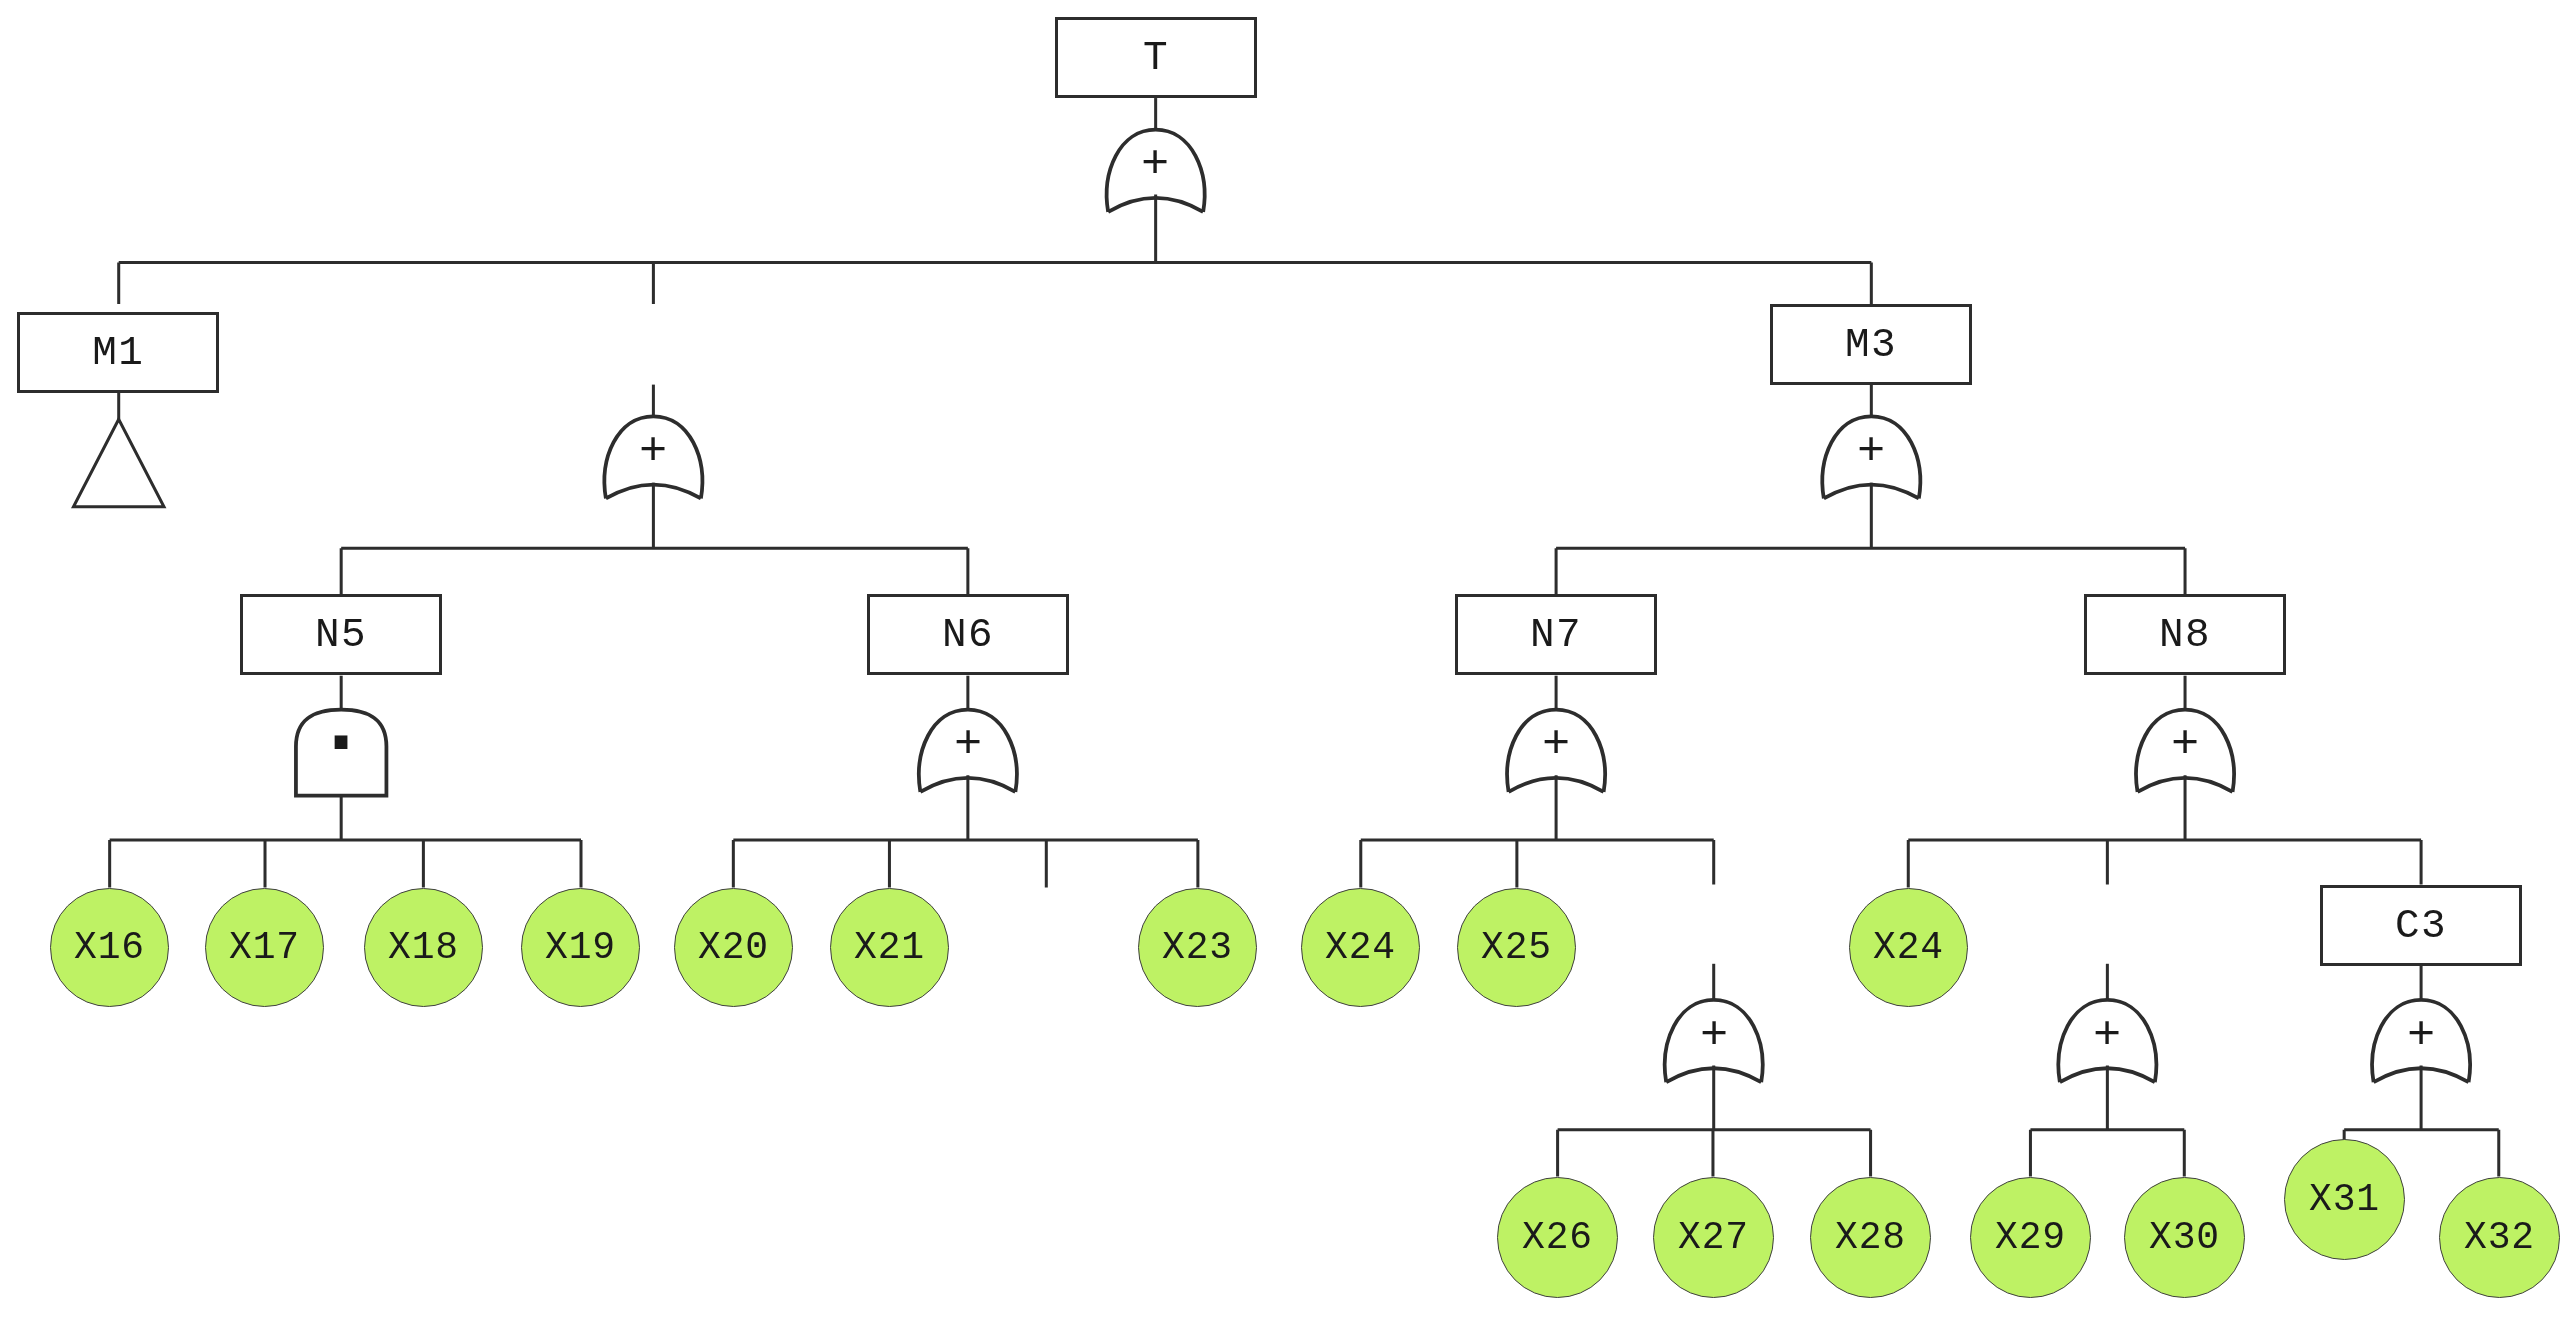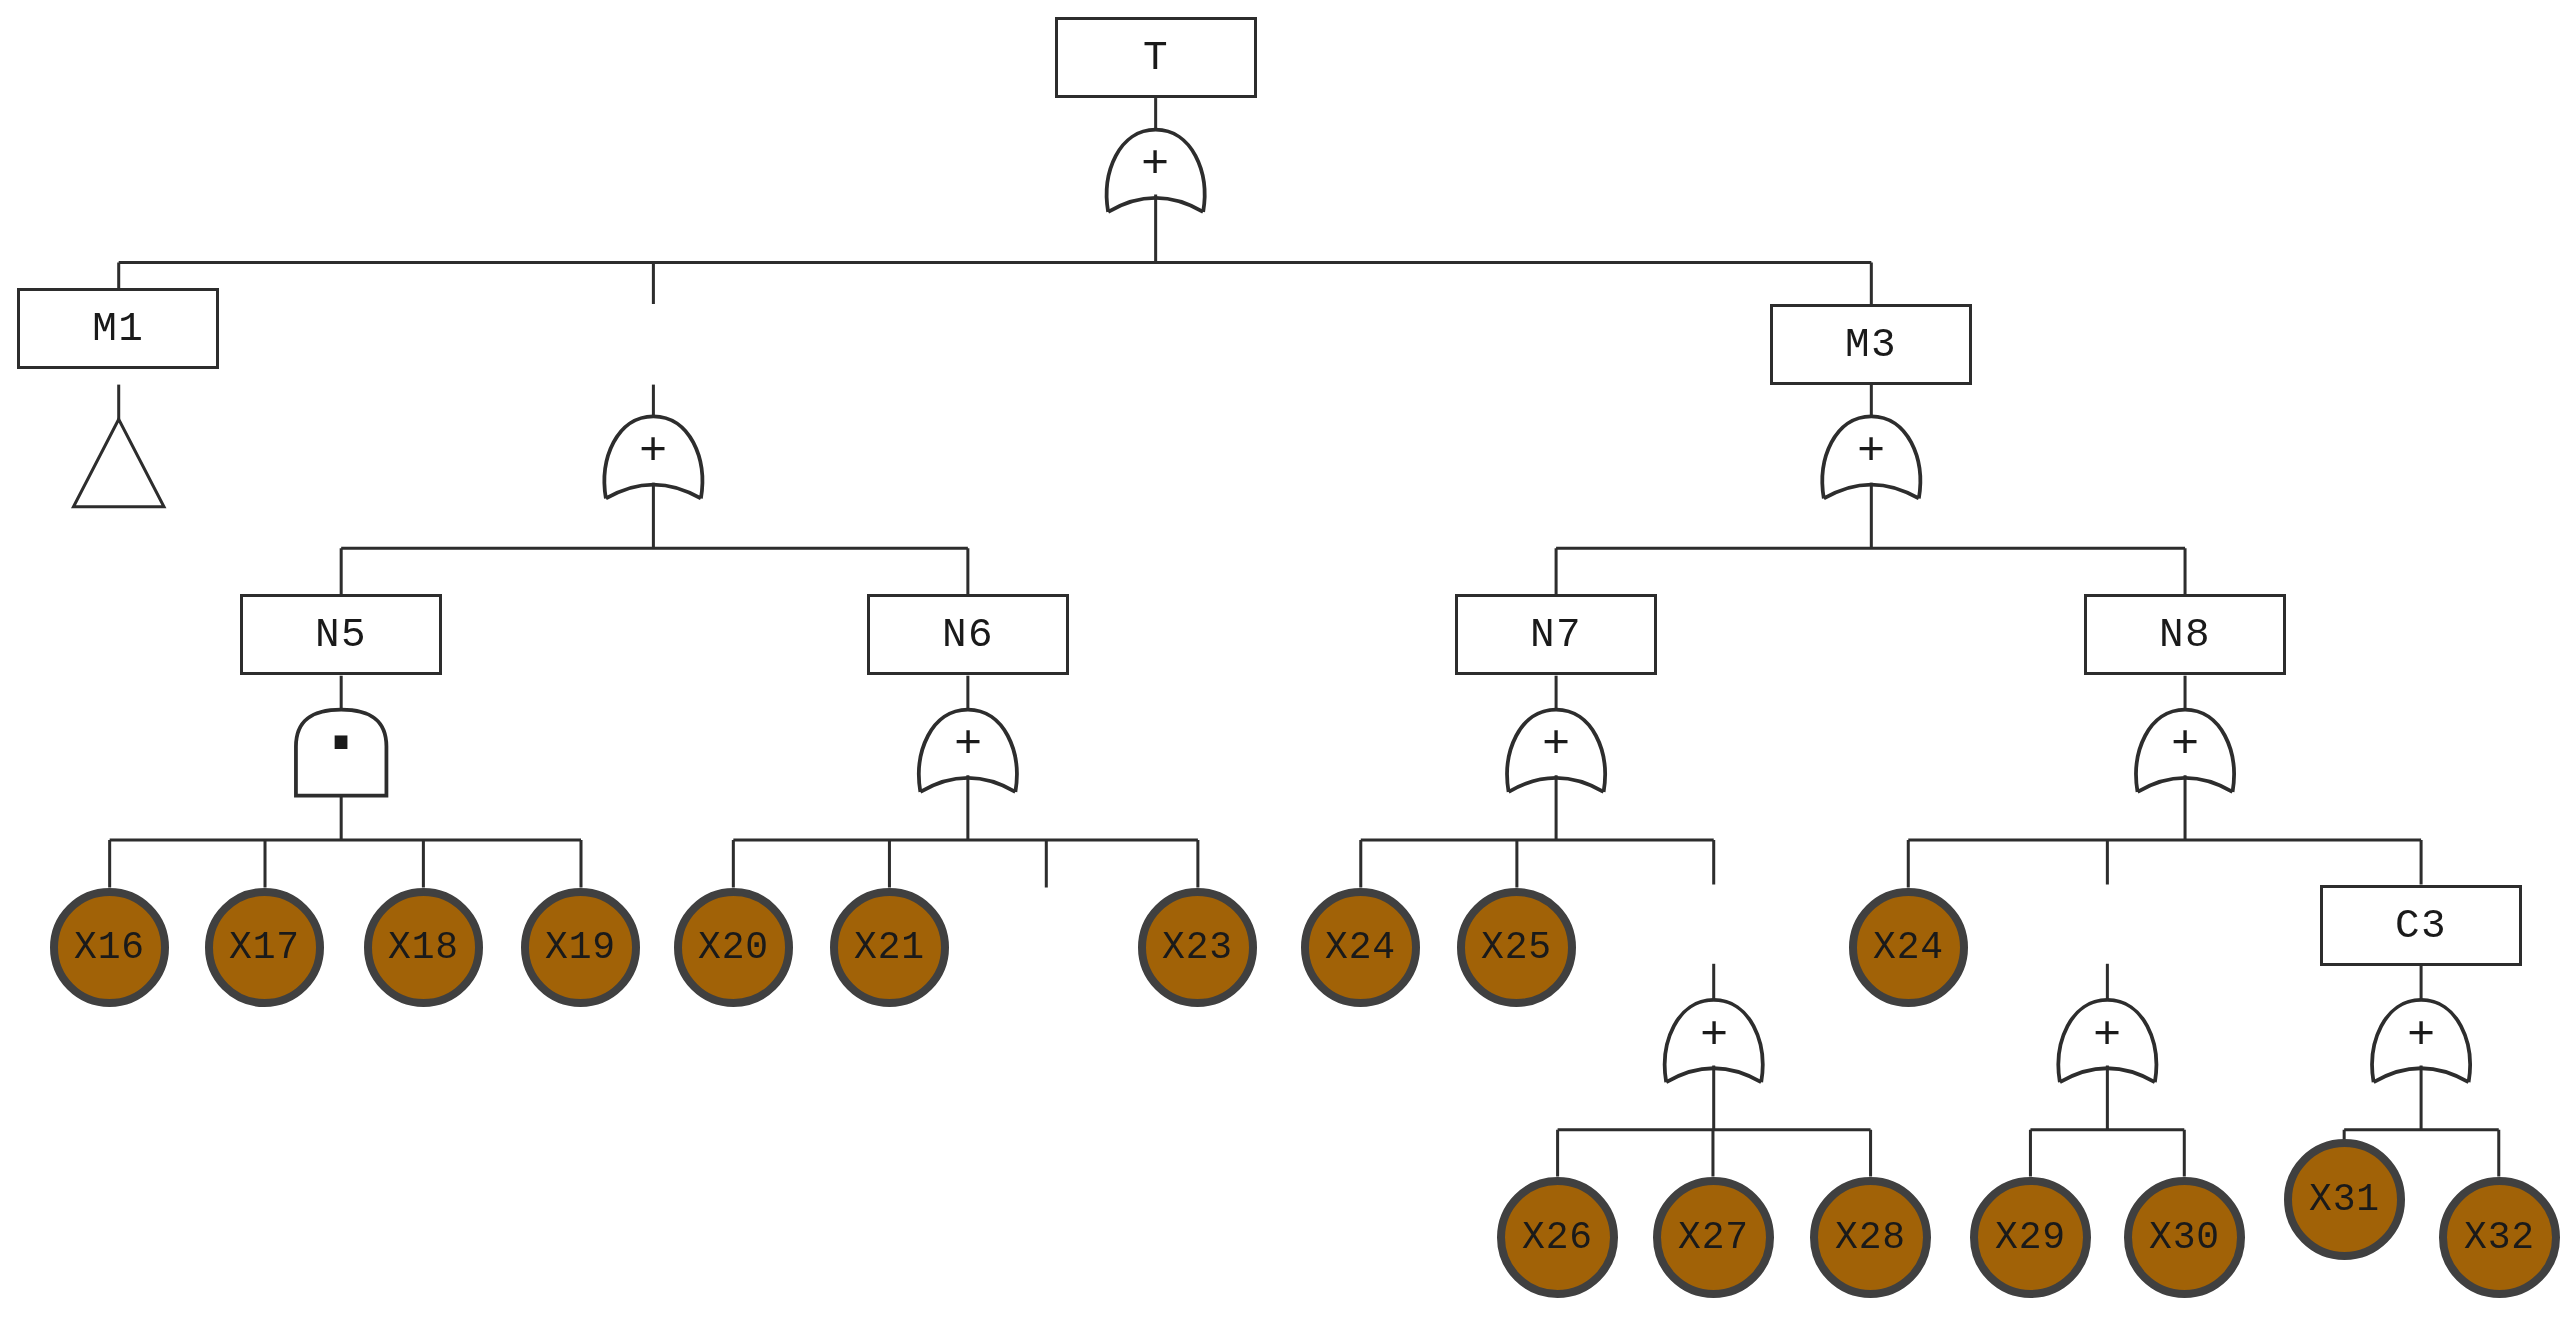--- a/index.html
+++ b/index.html
@@ -17,24 +17,24 @@
     width:202px;height:81px;
     border:3.8px solid #2d2d2d;
     box-sizing:border-box;
     background:#ffffff;
     display:flex;align-items:center;justify-content:center;
     font-size:41px;letter-spacing:1.5px;
   }
   .circle{
     position:absolute;
     width:119px;height:119px;
-    border:8px solid #404040;
+    border:1px solid #404040;
     box-sizing:border-box;
     border-radius:50%;
-    background:#a16207;
+    background:#bef264;
     display:flex;align-items:center;justify-content:center;
     font-size:38px;letter-spacing:0.8px;
   }
   .gate-symbol{
     position:absolute;
     width:60px;height:48px;
     display:flex;align-items:center;justify-content:center;
     font-size:47px;font-weight:400;
   }
   .and-symbol{font-size:91px;font-weight:700;line-height:0;}
@@ -90,21 +90,21 @@
       <path d="M2731 1435 C2722 1382 2746 1326 2794 1326 C2842 1326 2866 1382 2857 1435 M2731 1435 Q2794 1398 2857 1435"></path>
       <path d="M3147 1435 C3138 1382 3162 1326 3210 1326 C3258 1326 3282 1382 3273 1435 M3147 1435 Q3210 1398 3273 1435"></path>
 
       <path d="M392 1055 V990 C392 953 416 941 452 941 C488 941 512 953 512 990 V1055 Z"></path>
     </g>
   </svg>
 
   <div class="box" style="left:1055px;top:17.3px">
       <span>T</span>
     </div>
-  <div class="box" style="left:17.3px;top:288px">
+  <div class="box" style="left:17.3px;top:312px">
       <span>M1</span>
     </div>
   <div class="box" style="left:1770px;top:304px">
       <span>M3</span>
     </div>
   <div class="box" style="left:240px;top:594px">
       <span>N5</span>
     </div>
   <div class="box" style="left:867px;top:594px">
       <span>N6</span>

